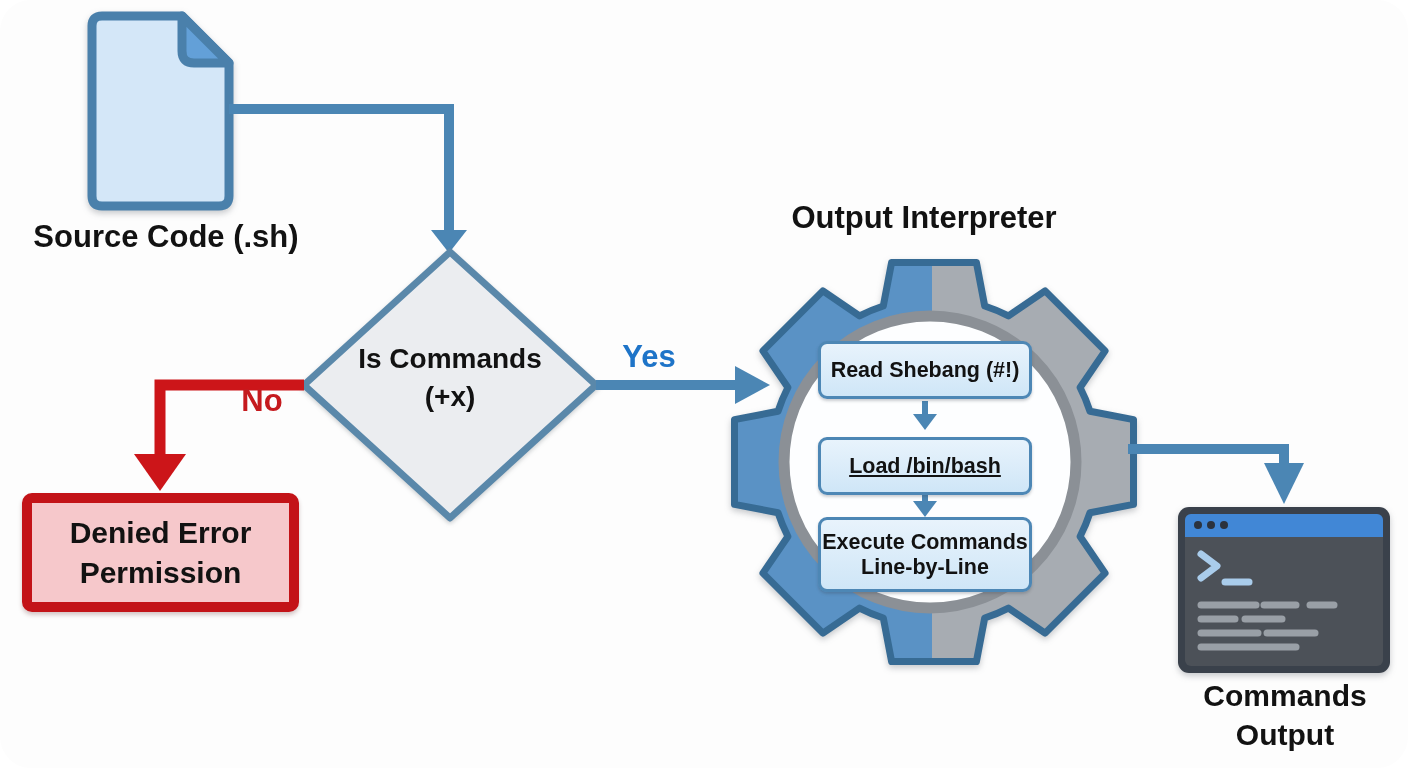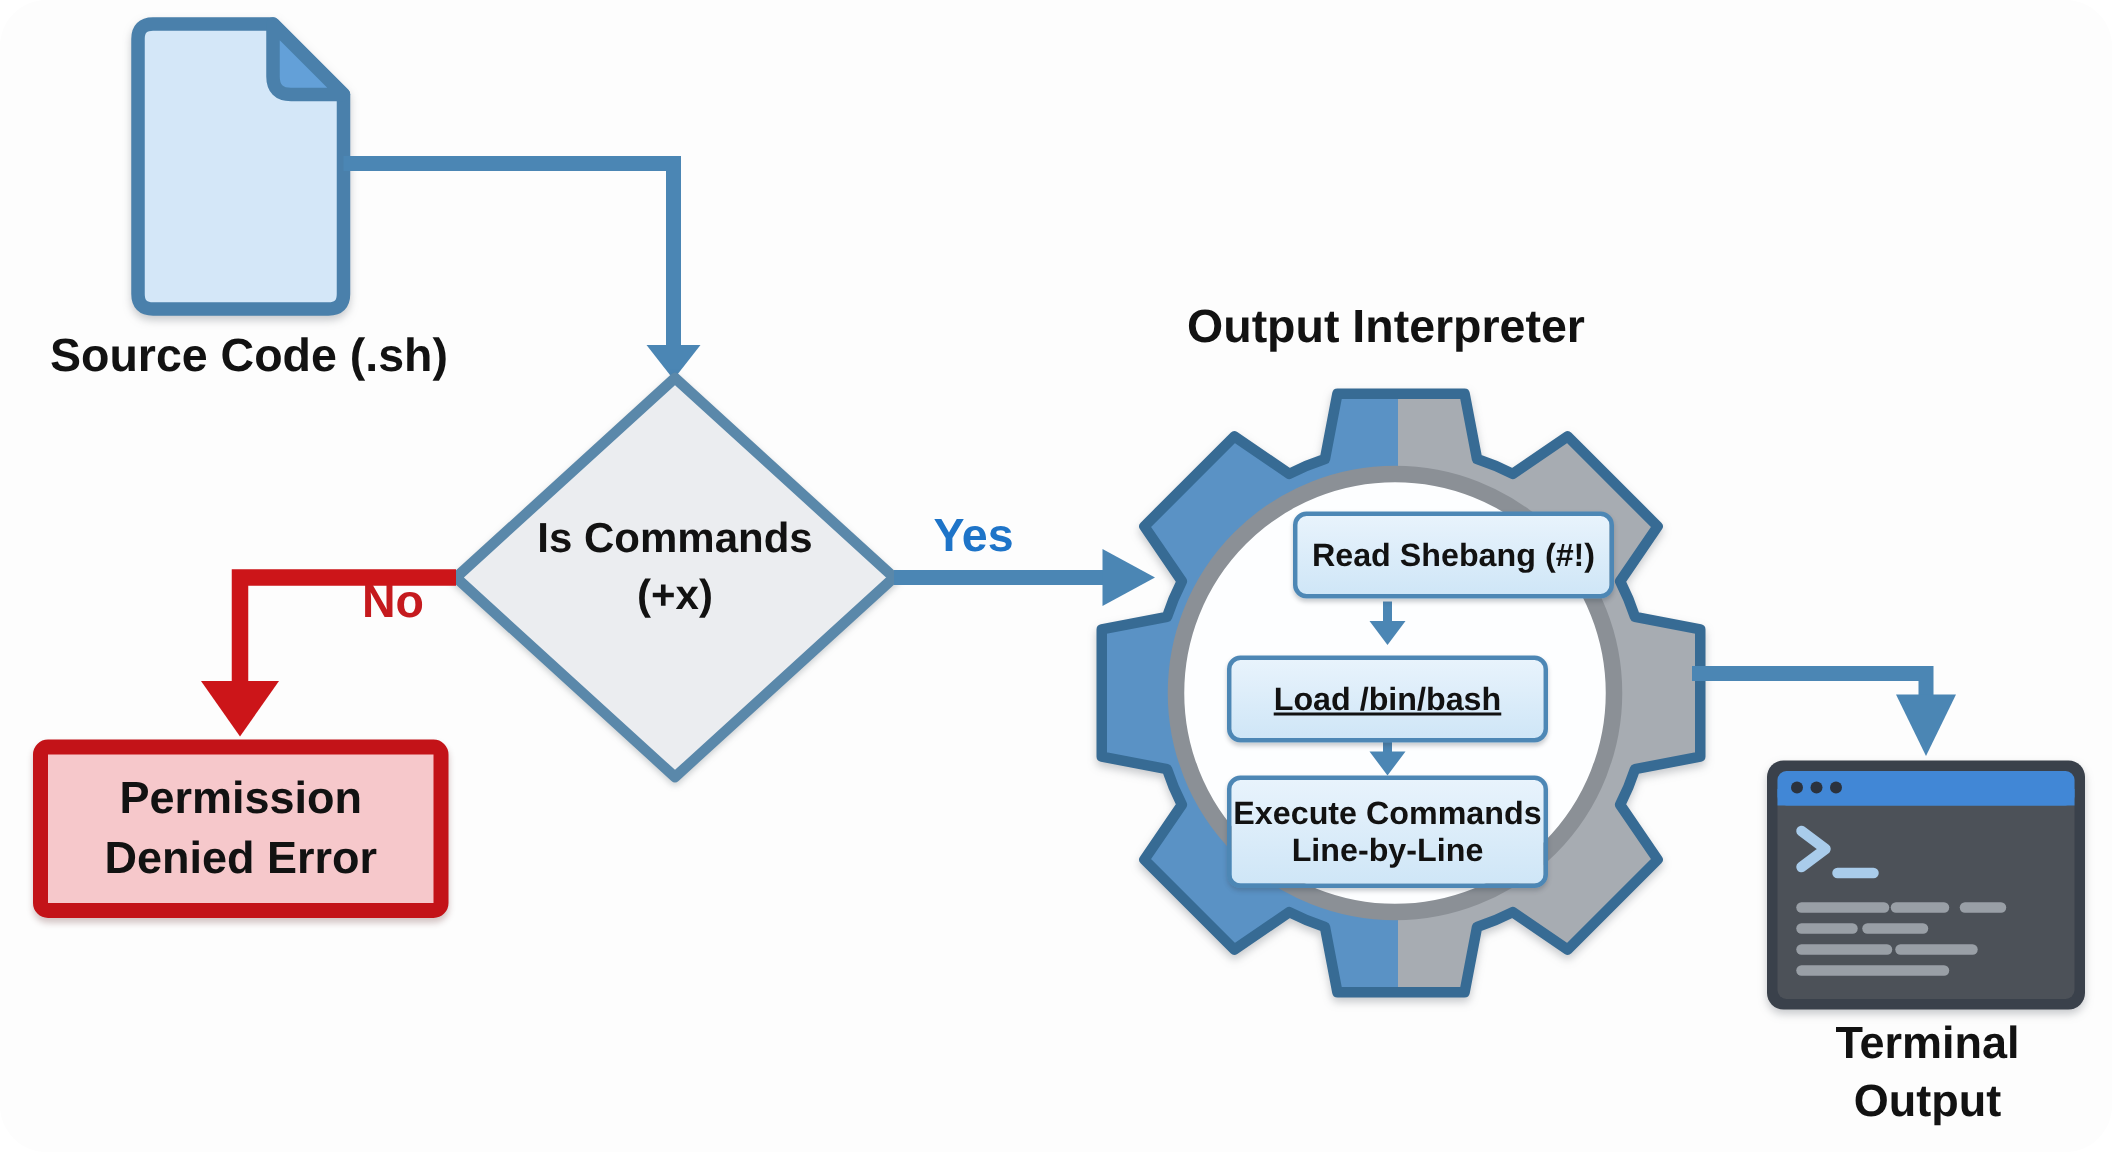--- a/index.html
+++ b/index.html
@@ -136,35 +136,35 @@
 
   <div class="txt diamond-text line-block">
     <span>Is Commands</span>
     <span>(+x)</span>
   </div>
 
   <div class="txt label-no">No</div>
   <div class="txt label-yes">Yes</div>
 
   <div class="error-box line-block">
+    <span>Denied Error</span>
     <span>Permission</span>
-    <span>Denied Error</span>
   </div>
 
   <div class="txt label-shell">Output Interpreter</div>
 
-  <div class="process-box" style="left:862px;top:341px;width:214px;height:58px;">
+  <div class="process-box" style="left:818px;top:341px;width:214px;height:58px;">
     <span>Read Shebang (#!)</span>
   </div>
   <div class="process-box" style="left:818px;top:437px;width:214px;height:58px;text-decoration:underline;">
     <span>Load /bin/bash</span>
   </div>
   <div class="process-box" style="left:818px;top:517px;width:214px;height:75px;justify-content:center;">
     <span>Execute Commands</span>
     <span>Line-by-Line</span>
   </div>
 
   <div class="txt label-terminal line-block">
-    <span>Terminal</span>
+    <span>Commands</span>
     <span>Output</span>
   </div>
 
 </div>
 
 </body></html>

